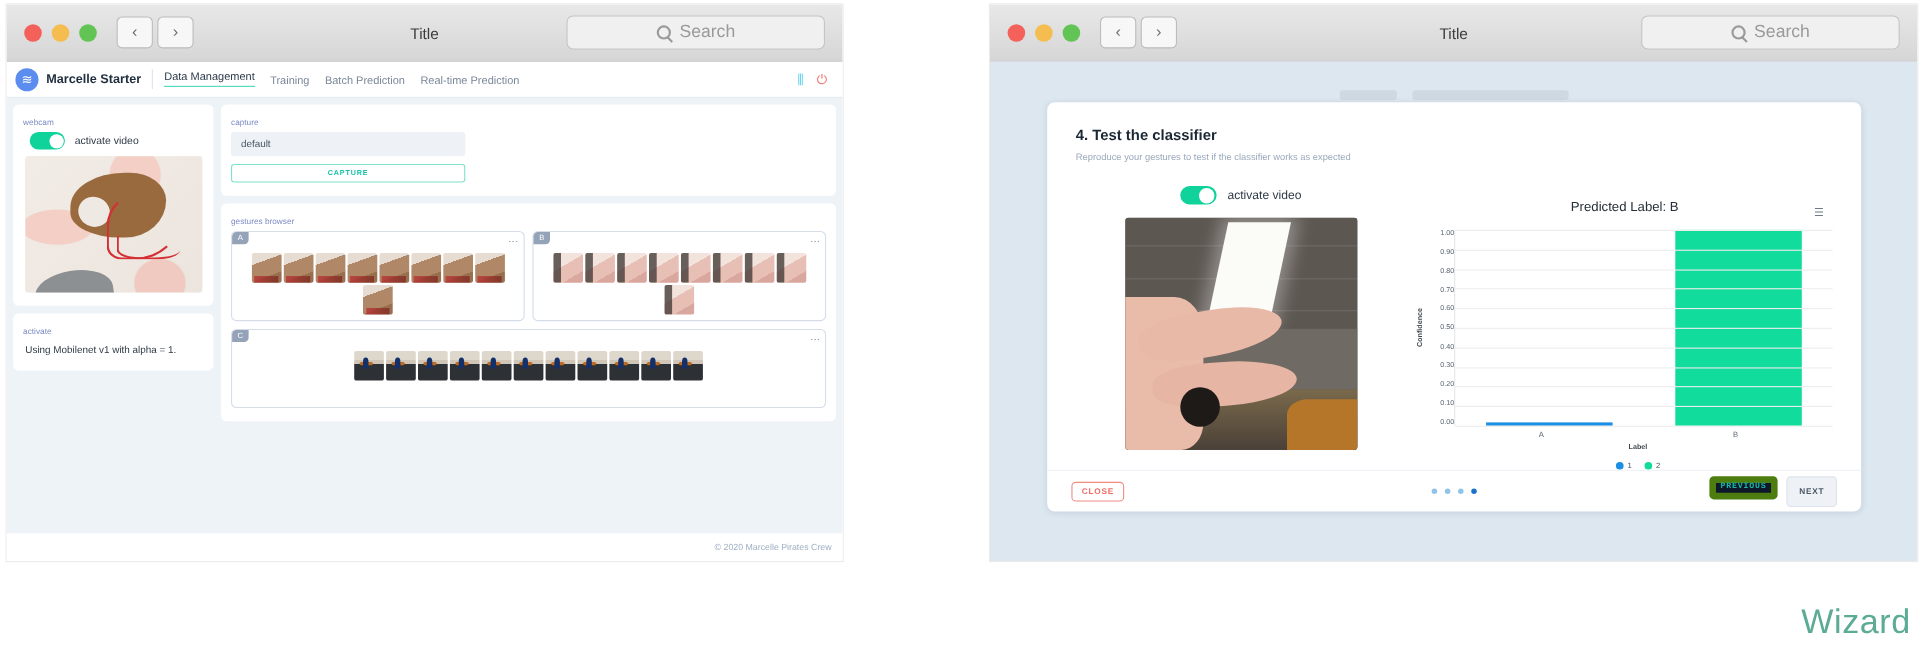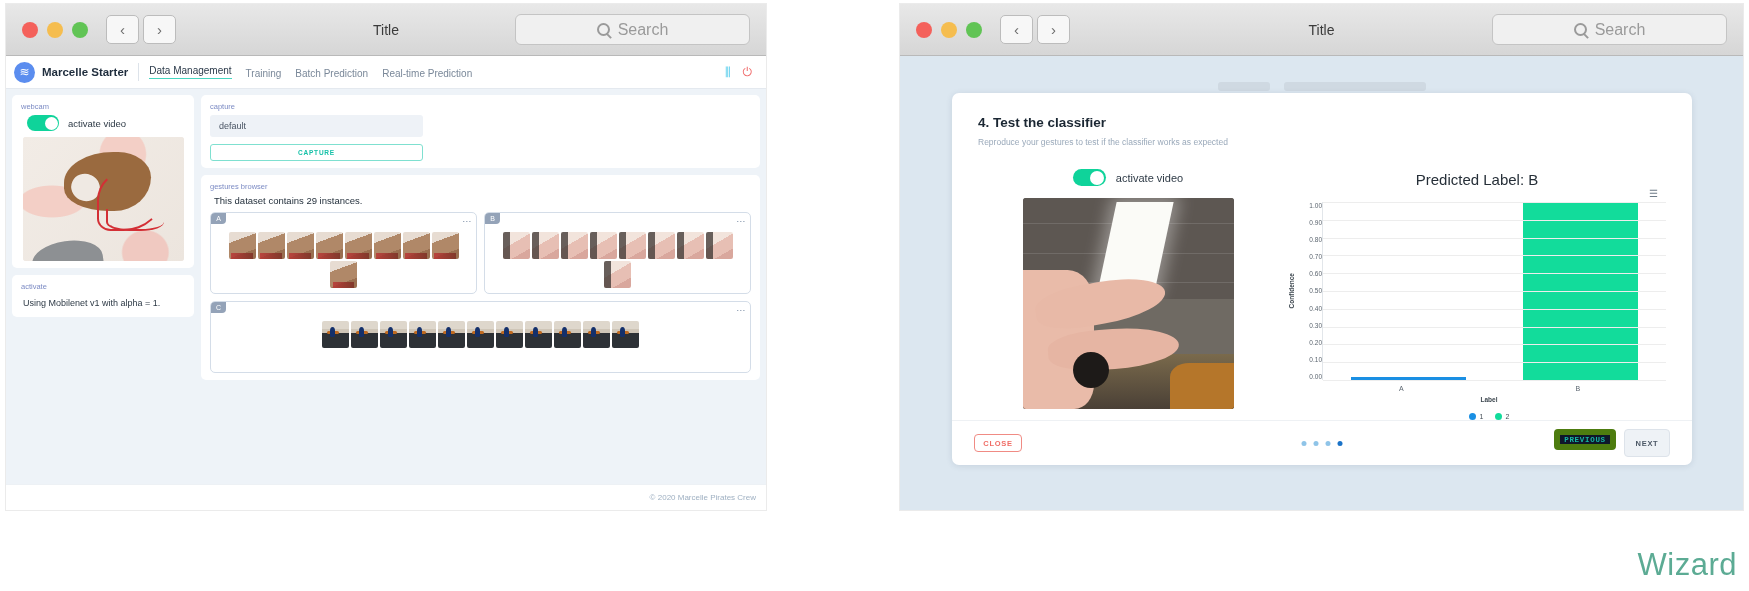--- a/index.html
+++ b/index.html
@@ -57,21 +57,21 @@
   .vsep { width:1px; height:18px; background:#dde3ea; margin:0 10px; }
   .navitems { display:flex; align-items:flex-end; gap:14px; }
   .navitem { font-size:10px; color:#7a8899; white-space:nowrap; }
   .navitem.active { color:#2b3a4a; border-bottom:1.5px solid #46d6c0; padding-bottom:2px; }
   .mbar-right { margin-left:auto; display:flex; gap:12px; align-items:center; padding-right:6px; }
   .ic-sliders, .ic-power { font-size:12px; }
   .ic-sliders { color:#46c8ea; }
   .ic-power { color:#f06c6c; }
 
   .appbody { background:#eef3f8; height:445px; position:relative; padding:6px; display:flex; gap:7px; }
-  .card { background:#fff; border-radius:5px; padding:7px 9px; }
+  .card { background:#fff; border-radius:5px; padding:12px 9px; }
   .cardlabel { font-size:7.5px; color:#7c8bc4; margin-bottom:4px; }
   .col-left { width:182px; display:flex; flex-direction:column; gap:7px; }
   .col-right { flex:1; display:flex; flex-direction:column; gap:7px; }
 
   .toggle-row { display:flex; align-items:center; gap:9px; margin:2px 0 6px 6px; }
   .toggle { width:32px; height:16px; border-radius:8px; background:#0fd39a; position:relative; }
   .toggle::after{content:""; position:absolute; width:13px; height:13px; border-radius:50%;
                  background:#fff; top:1.5px; right:1.5px;}
   .toggle-lbl { font-size:9.5px; color:#2e3a46; }
 
@@ -174,22 +174,22 @@
   .hc-f2{position:absolute;left:12%;top:62%;width:62%;height:19%;background:#e6b5a3;
          border-radius:40% 50% 50% 40%;transform:rotate(-4deg);}
   .hc-palm{position:absolute;left:-18%;top:34%;width:52%;height:66%;background:#e9bba9;
            border-radius:30% 24% 18% 30%;}
   .hc-knob{position:absolute;left:24%;bottom:10%;width:17%;height:17%;background:#1d1a18;
            border-radius:50%;}
   .hc-sleeve{position:absolute;right:0;bottom:0;width:30%;height:22%;background:#b5762a;
              border-radius:30% 0 0 0;}
 
   .wiz-right { flex:1; padding-left:10px; position:relative; }
-  .chart-title { text-align:center; font-size:15px; color:#262f38; margin-bottom:14px;
-                 margin-top:2px;}
+  .chart-title { text-align:center; font-size:12px; color:#262f38; margin-bottom:14px;
+                 margin-top:12px;}
   .hamb { position:absolute; right:8px; top:20px; color:#6f7b88; font-size:10px; line-height:1; }
   .chart-area { display:flex; height:178px; }
   .ylabel { writing-mode:vertical-rl; transform:rotate(180deg); font-size:6.5px;
             color:#3d474f; font-weight:bold; align-self:center; margin-right:3px; }
   .yticks { width:24px; display:flex; flex-direction:column; justify-content:space-between;
             align-items:flex-end; font-size:6.5px; color:#5b656f; padding-bottom:0px; }
   .plot { flex:1; position:relative; border-left:1px solid #e2e6ea; }
   .grid-line { position:absolute; left:0; right:0; height:1px; background:#ededed; }
   .bars { position:absolute; inset:0; display:flex; align-items:flex-end; }
   .barcell { flex:1; display:flex; justify-content:center; align-items:flex-end; height:100%; }
@@ -286,21 +286,20 @@
 
       <div class="col-right">
         <div class="card">
           <div class="cardlabel">capture</div>
           <div class="input-default">default</div>
           <div class="capture-btn">CAPTURE</div>
         </div>
 
         <div class="card">
           <div class="cardlabel">gestures browser</div>
-          <div class="ds-count">This dataset contains 29 instances.</div>
 
           <div class="classrow">
             <div class="classbox">
               <span class="classtag">A</span>
               <span class="kebab">⋮</span>
               <div class="thumbs">
                 <span class="th a"></span>
                 <span class="th a"></span>
                 <span class="th a"></span>
                 <span class="th a"></span>

